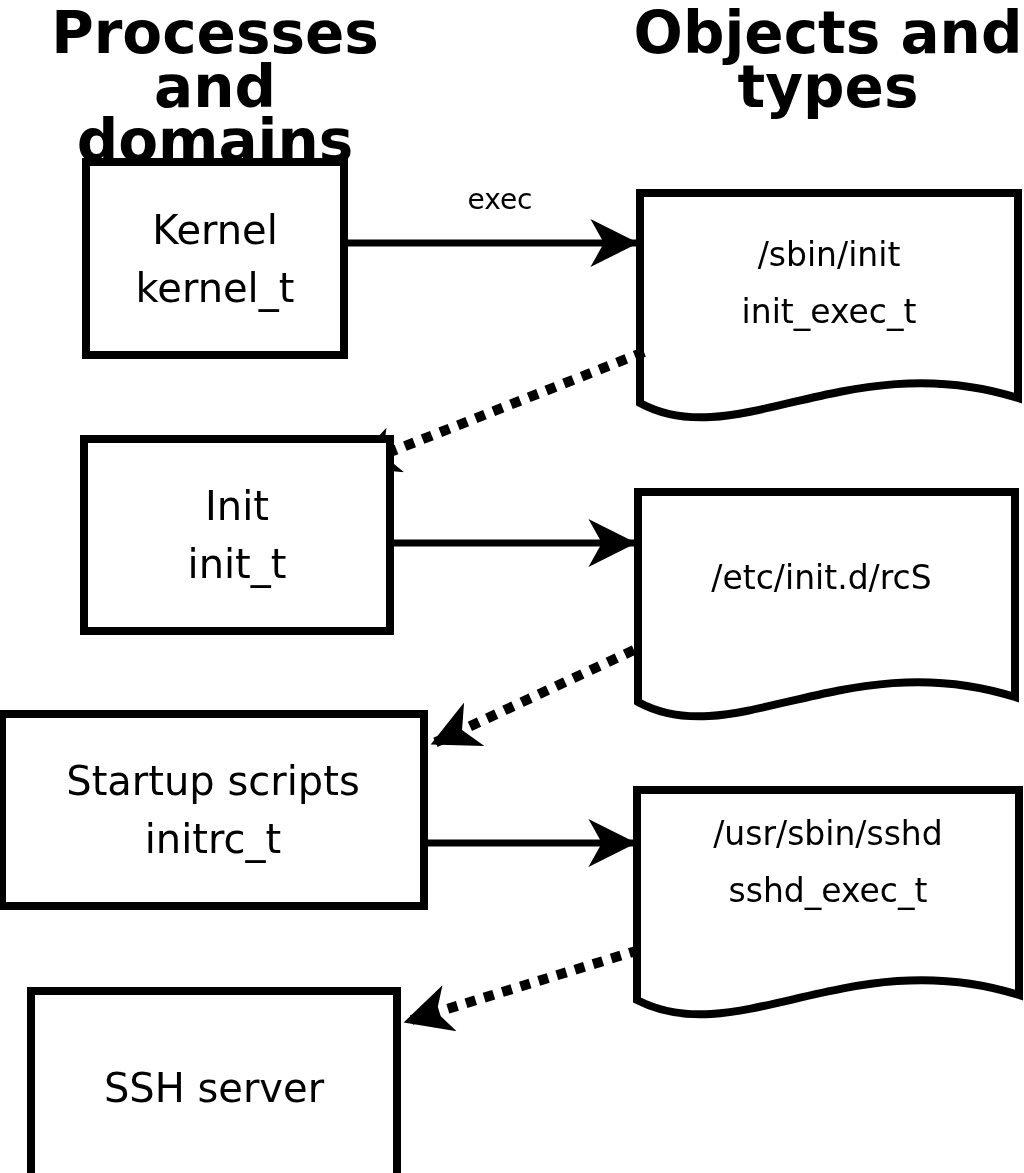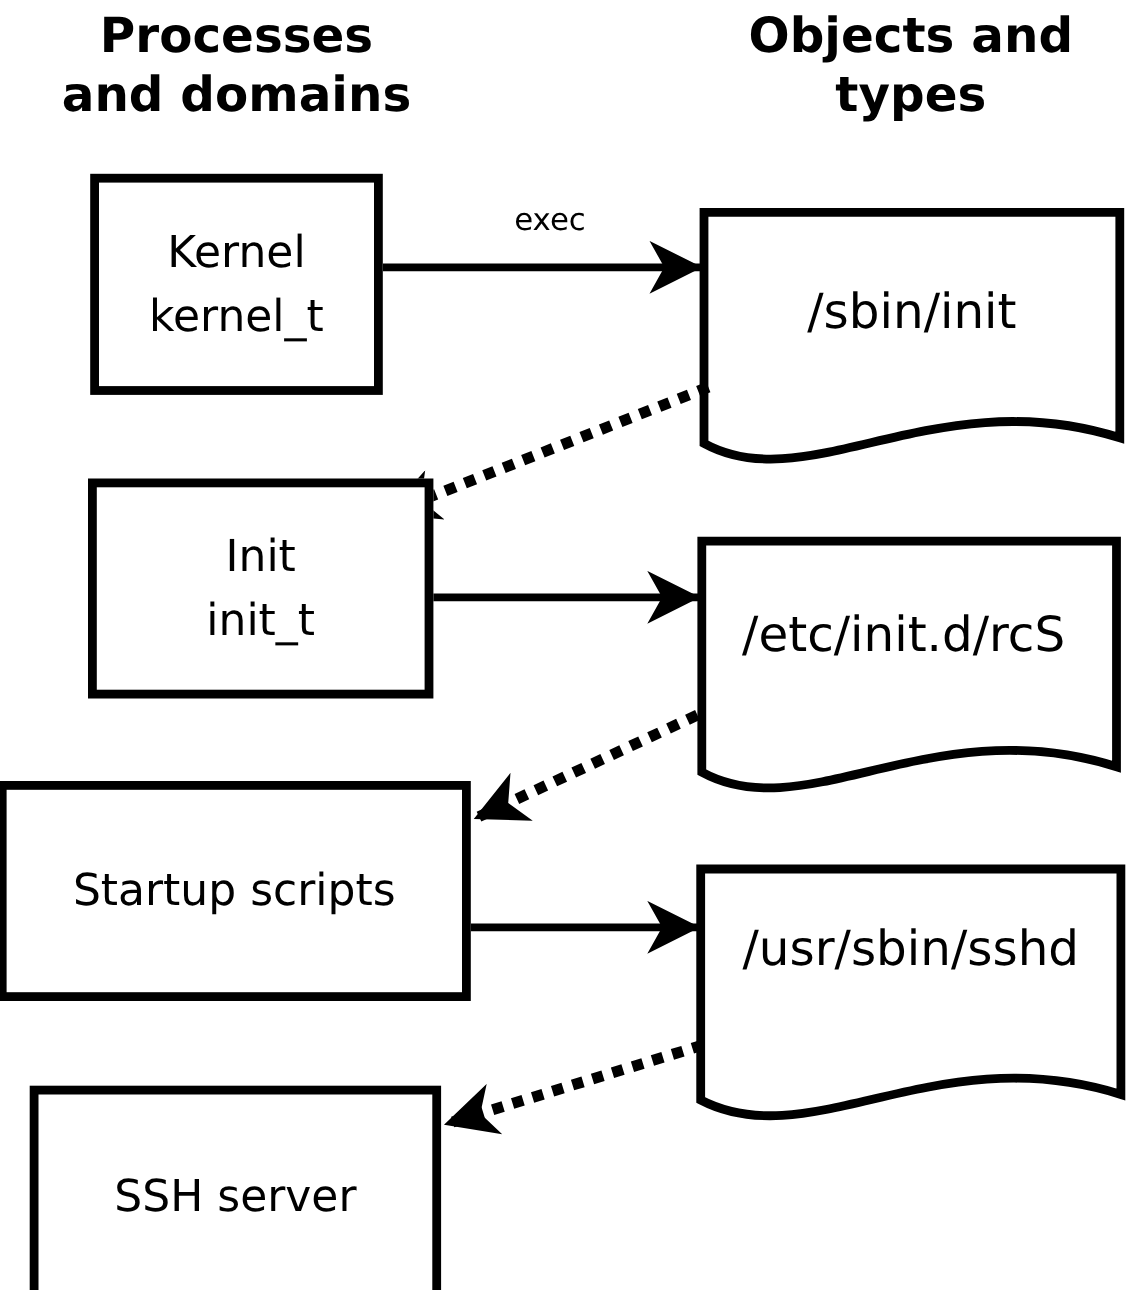--- a/index.html
+++ b/index.html
@@ -7,38 +7,38 @@
     position:relative;width:1024px;height:1173px;background:#ffffff;
     color:#000;font-family:"DejaVu Sans","Liberation Sans",sans-serif;
     overflow:hidden;
   }
   .layer{position:absolute;left:0;top:0;}
   .doc{fill:#ffffff;stroke:#000000;stroke-width:8;stroke-linejoin:miter;}
   .solid-edge{stroke:#000000;stroke-width:7;}
   .dotted-edge{stroke:#000000;stroke-width:10;stroke-dasharray:10 9;}
   .arrowhead{fill:#000000;}
   .hdr{
-    position:absolute;font-weight:bold;font-size:44px;line-height:54px;
+    position:absolute;font-weight:bold;font-size:58px;line-height:54px;
     text-align:center;white-space:pre-line;
   }
   .hdr-left{left:10px;top:6px;width:410px;}
   .hdr-right{left:628px;top:6px;width:400px;}
   .pbox{
     position:absolute;box-sizing:border-box;border:8px solid #000;background:#fff;
     display:flex;flex-direction:column;align-items:center;justify-content:center;
     font-size:40px;line-height:58px;text-align:center;margin-top:15px;
   }
   .pbox-kernel{left:82px;top:143px;width:266px;height:201px;}
   .pbox-init{left:80px;top:420px;width:314px;height:200px;}
   .pbox-startup{left:-2px;top:695px;width:430px;height:200px;}
   .pbox-ssh{left:27px;top:972px;width:374px;height:201px;}
   .dlabel{
     position:absolute;box-sizing:border-box;
     display:flex;flex-direction:column;align-items:center;justify-content:center;
-    font-size:44px;line-height:57px;text-align:center;
+    font-size:33px;line-height:57px;text-align:center;
   }
   .dlabel-1{left:640px;top:193px;width:378px;height:210px;padding-bottom:30px;}
   .dlabel-2{left:633px;top:492px;width:377px;height:210px;padding-bottom:40px;}
   .dlabel-3{left:637px;top:769px;width:382px;height:210px;padding-bottom:24px;}
   .elabel{
     position:absolute;left:430px;top:183px;width:140px;
     font-size:28px;text-align:center;
   }
 </style>
 </head>
@@ -74,30 +74,33 @@
   <div class="pbox pbox-kernel">
     <span>Kernel</span>
     <span>kernel_t</span>
   </div>
   <div class="pbox pbox-init">
     <span>Init</span>
     <span>init_t</span>
   </div>
   <div class="pbox pbox-startup">
     <span>Startup scripts</span>
+    <span>initrc_t</span>
   </div>
   <div class="pbox pbox-ssh">
     <span>SSH server</span>
   </div>
 
   <div class="dlabel dlabel-1">
     <span>/sbin/init</span>
+    <span>init_exec_t</span>
   </div>
   <div class="dlabel dlabel-2">
     <span>/etc/init.d/rcS</span>
   </div>
   <div class="dlabel dlabel-3">
     <span>/usr/sbin/sshd</span>
+    <span>sshd_exec_t</span>
   </div>
 
   <div class="elabel">exec</div>
 
 </div>
 
 </body></html>

